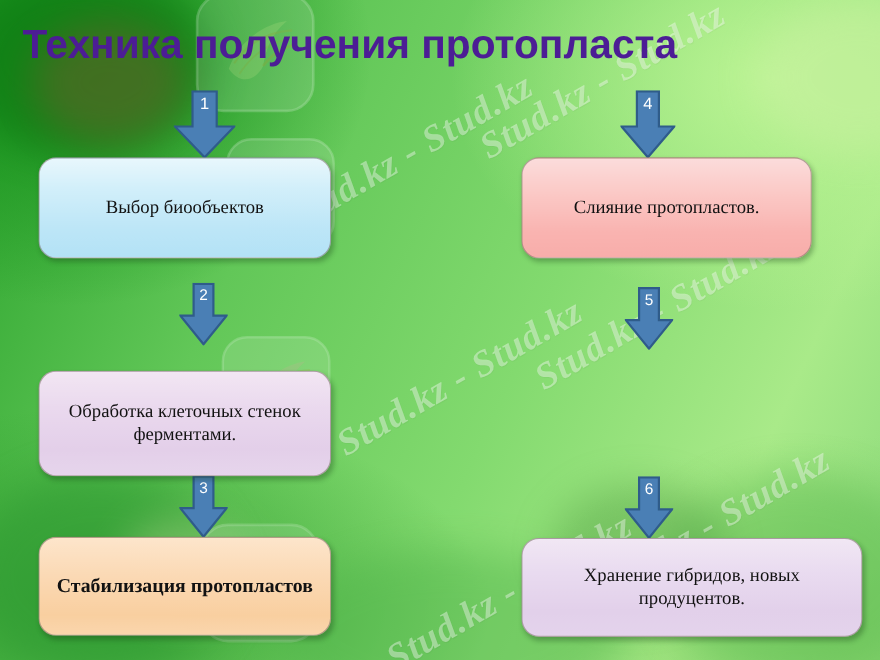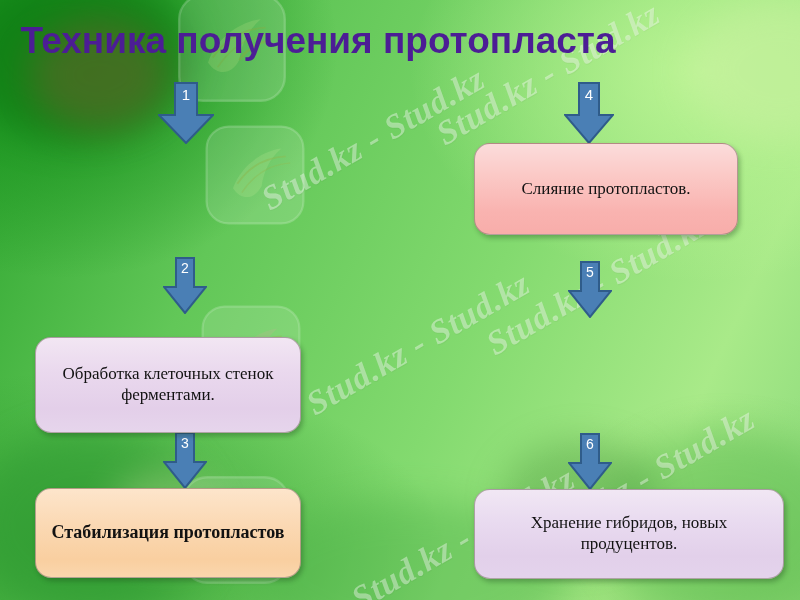--- a/index.html
+++ b/index.html
@@ -264,20 +264,23 @@
     <div class="num">5</div>
   </div>
 
   <div class="arrow" id="arrow6">
     <svg viewBox="0 0 44 57" xmlns="http://www.w3.org/2000/svg" preserveAspectRatio="none">
       <polygon points="13,1 31,1 31,30 43,30 22,56 1,30 13,30" fill="#4a7fb5" stroke="#2f5c8a" stroke-width="2"></polygon>
     </svg>
     <div class="num">6</div>
   </div>
 
+  <div class="box box-blue" id="box1">
+    <span class="box-text">Выбор биообъектов</span>
+  </div>
 
   <div class="box box-purple" id="box2">
     <span class="box-text">Обработка клеточных стенок ферментами.</span>
   </div>
 
   <div class="box box-orange" id="box3">
     <span class="box-text">Стабилизация протопластов</span>
   </div>
 
   <div class="box box-pink" id="box4">

